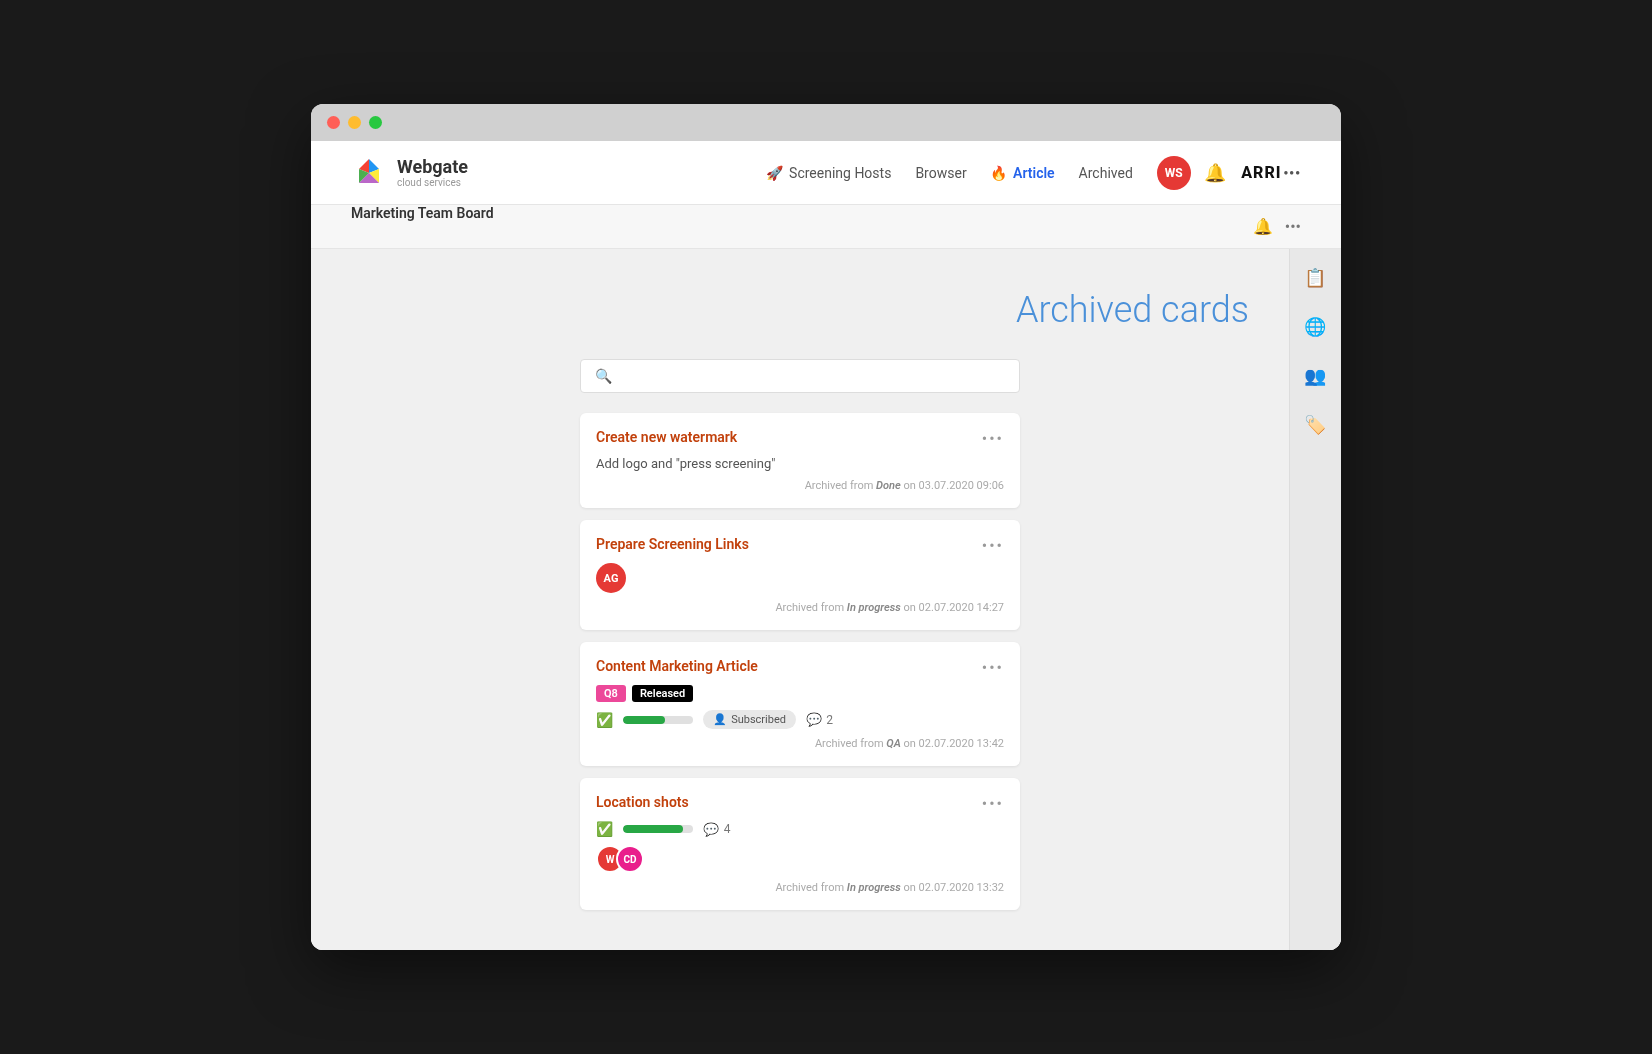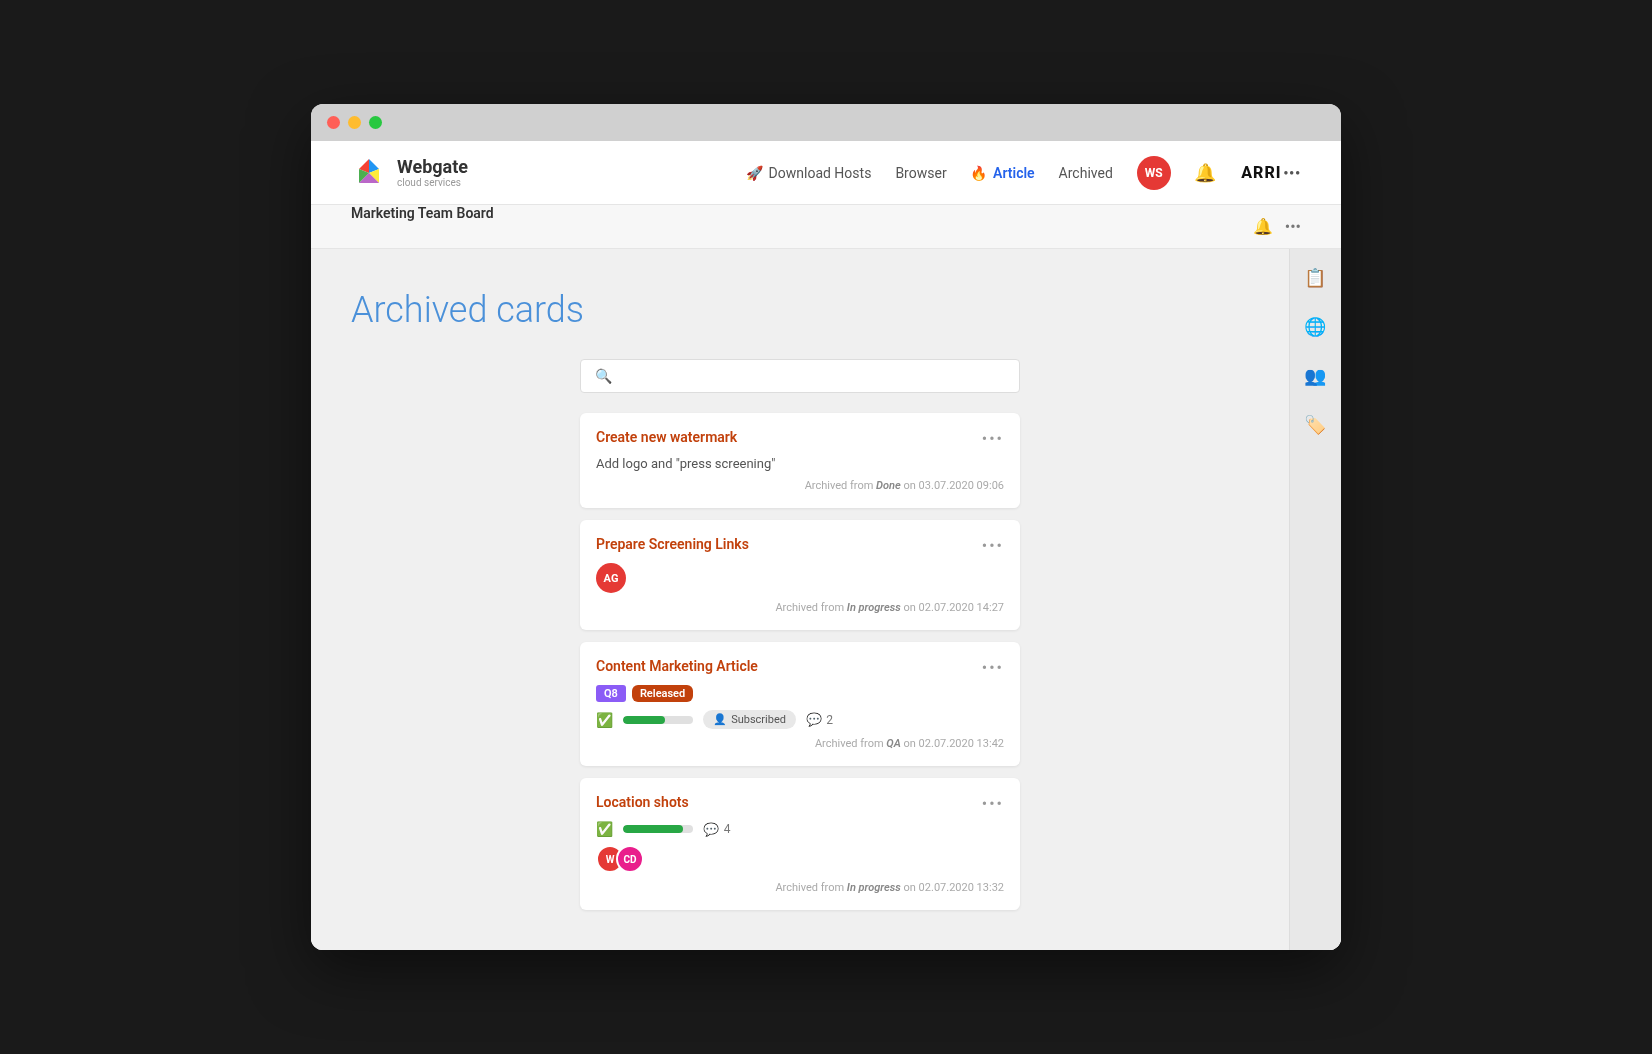--- a/index.html
+++ b/index.html
@@ -83,21 +83,21 @@
       gap: 5px;
     }
     .nav-link.active {
       color: #2563eb;
       font-weight: 600;
     }
     .nav-icon { font-size: 14px; }
     .nav-right {
       display: flex;
       align-items: center;
-      gap: 24px;
+      gap: 14px;
       margin-left: 24px;
     }
     .avatar-btn {
       width: 34px; height: 34px;
       border-radius: 50%;
       background: #e53935;
       color: #fff;
       font-size: 12px;
       font-weight: 700;
       display: flex;
@@ -158,21 +158,21 @@
     }
     .sidebar-icon {
       font-size: 18px;
       color: #777;
       cursor: pointer;
       padding: 4px;
     }
 
     
     .page-title {
-      text-align: left;
+      text-align: right;
       font-size: 36px;
       font-weight: 300;
       color: #4a90d9;
       margin-bottom: 28px;
     }
 
     
     .search-bar {
       background: #fff;
       border: 1px solid #ddd;
@@ -250,22 +250,22 @@
       margin-bottom: 8px;
       flex-wrap: wrap;
     }
     .tag {
       padding: 2px 8px;
       border-radius: 3px;
       font-size: 11px;
       font-weight: 600;
       color: #fff;
     }
-    .tag-q8 { background: #8b5cf6; }
-    .tag-released { background: #c2410c; border-radius: 6px; }
+    .tag-q8 { background: #ec4899; }
+    .tag-released { background: #000000; }
 
     .card-avatar {
       width: 30px; height: 30px;
       border-radius: 50%;
       background: #e53935;
       color: #fff;
       font-size: 11px;
       font-weight: 700;
       display: flex;
       align-items: center;
@@ -357,21 +357,21 @@
         </svg>
         <div class="logo-text-wrap">
           <span class="logo-name">Webgate</span>
           <span class="logo-sub">cloud services</span>
         </div>
       </div>
 
       <div class="nav-links">
         <a class="nav-link">
           <span class="nav-icon">🚀</span>
-          <span>Download Hosts</span>
+          <span>Screening Hosts</span>
         </a>
         <a class="nav-link">
           <span>Browser</span>
         </a>
         <a class="nav-link active">
           <span class="nav-icon">🔥</span>
           <span>Article</span>
         </a>
         <a class="nav-link">
           <span>Archived</span>

